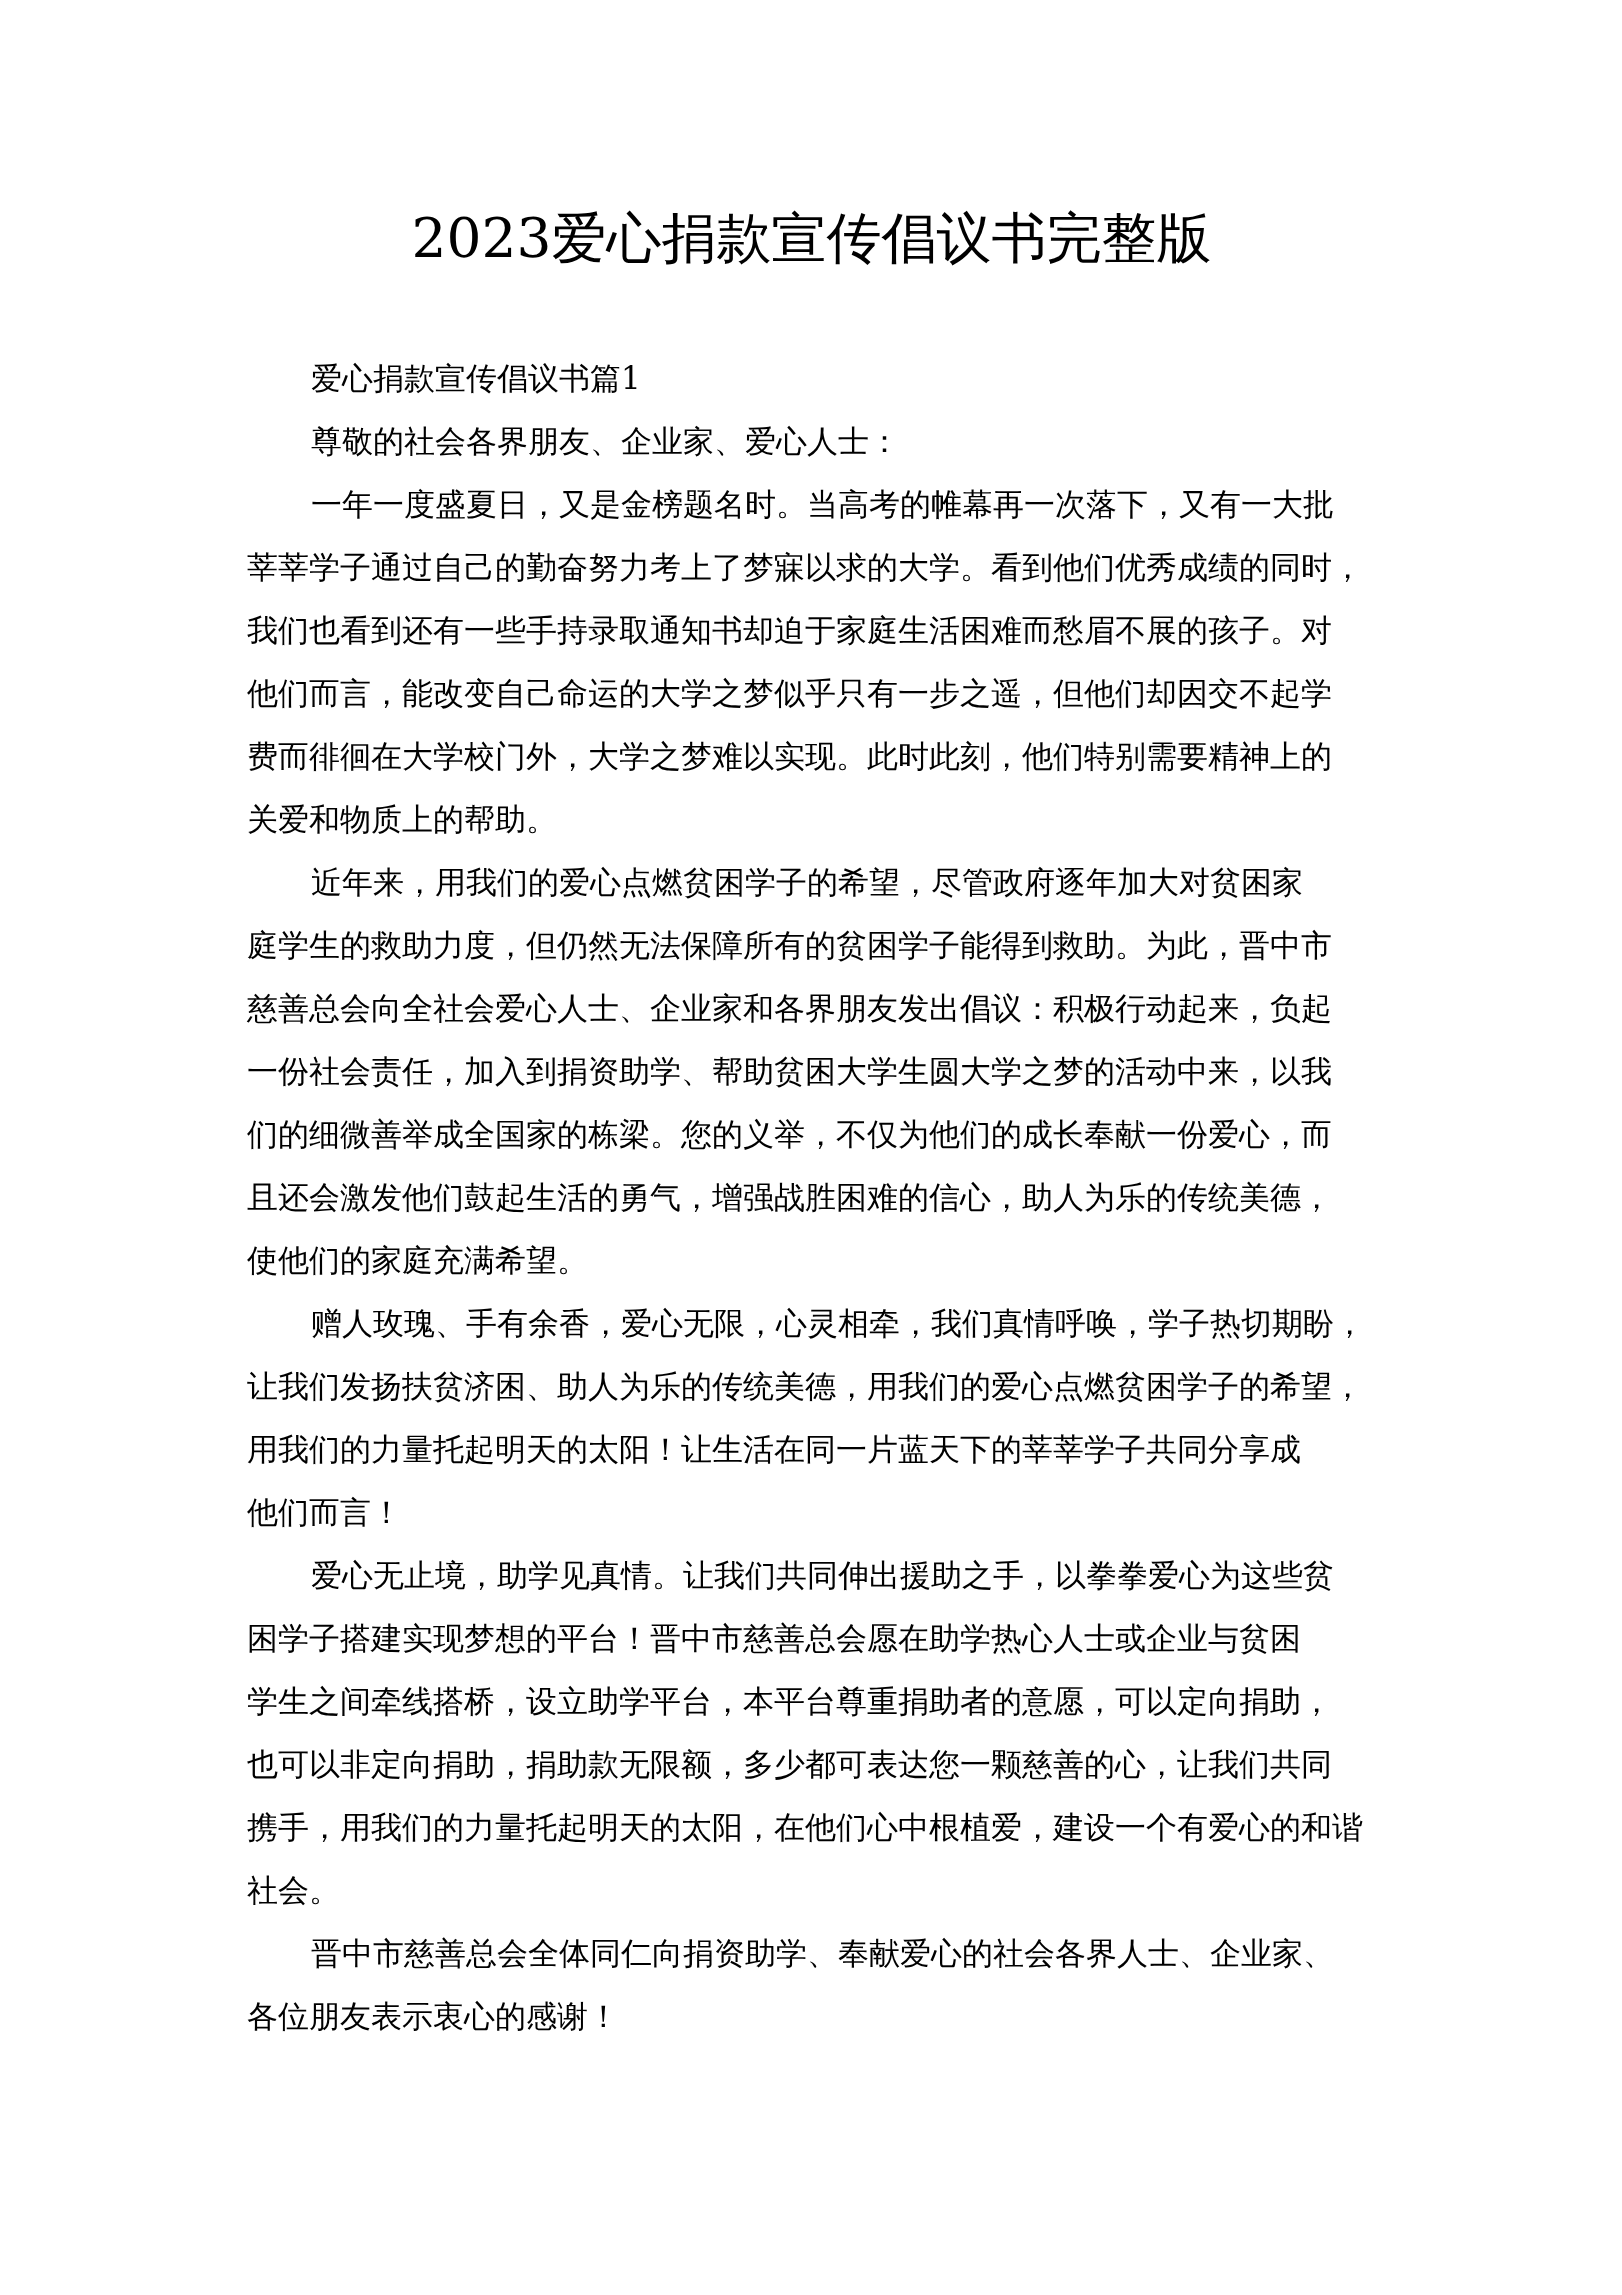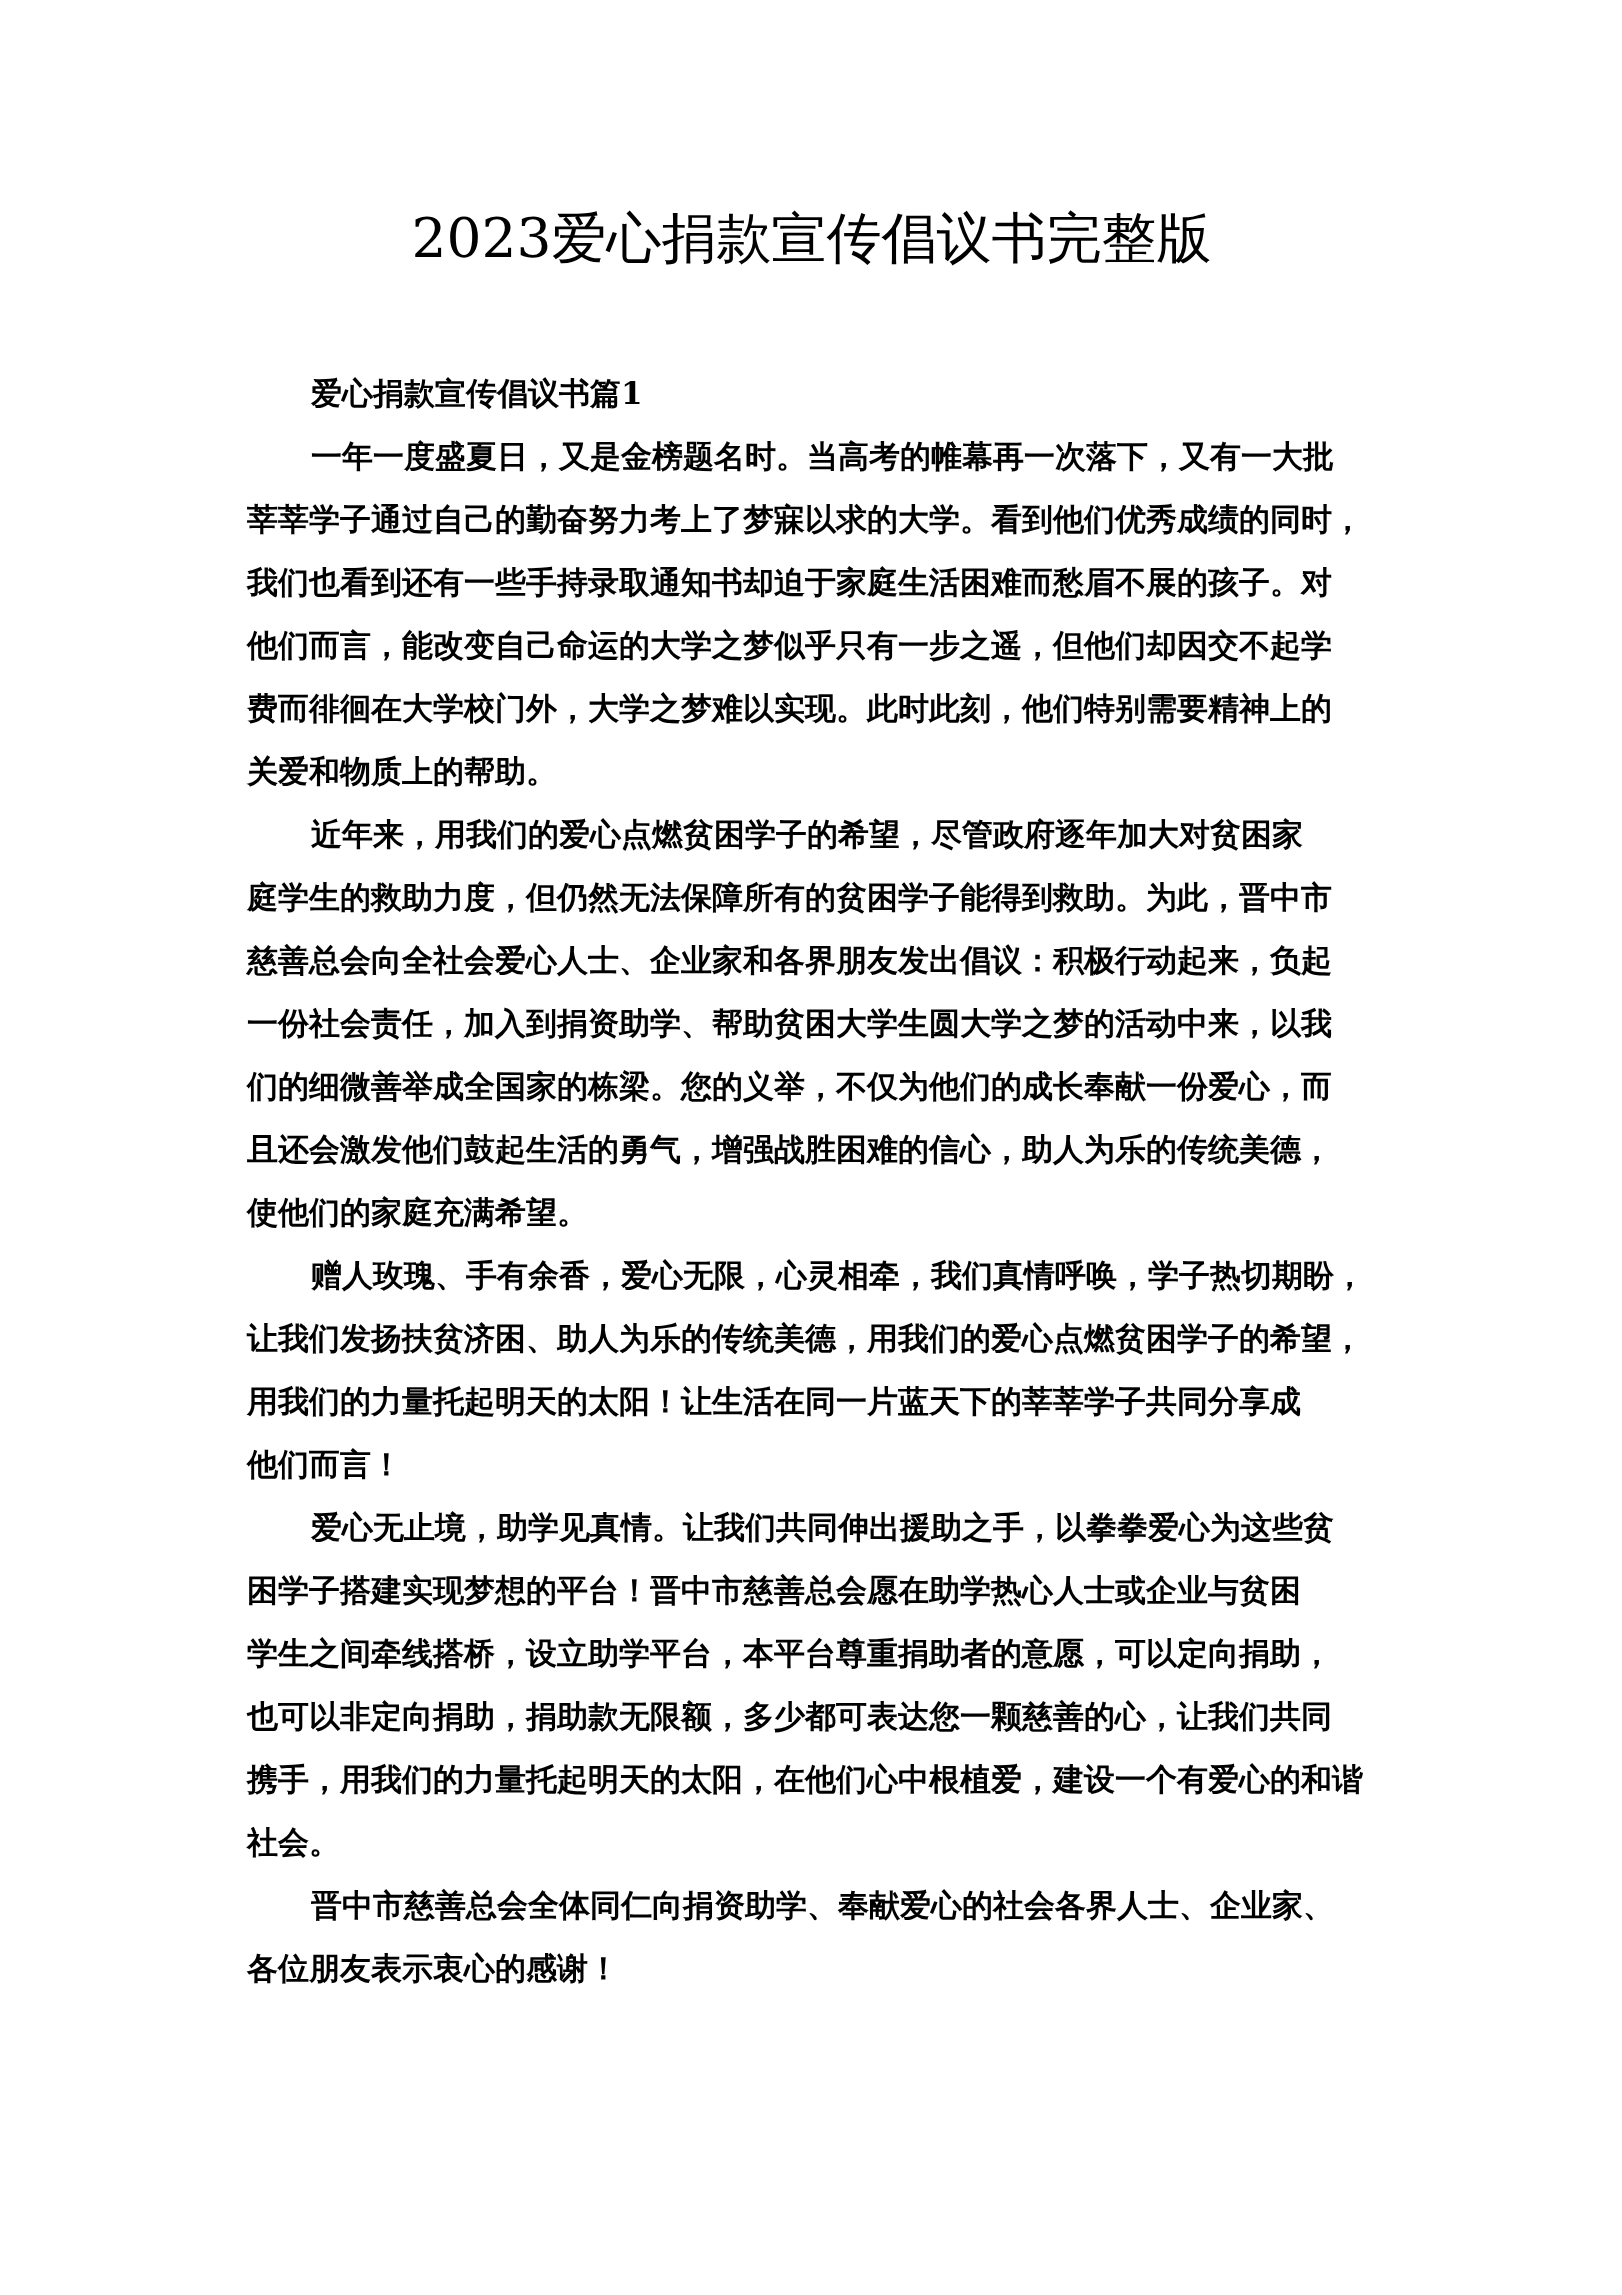--- a/index.html
+++ b/index.html
@@ -1,32 +1,33 @@
 <!DOCTYPE html>
 <html style="font-size:10.5px"><head>
 <meta charset="utf-8">
 <style>
   html, body { margin: 0; padding: 0; background: #ffffff; }
   body { width: 1623px; height: 2295px; position: relative; overflow: hidden;
          font-family: "DejaVu Serif", "Liberation Serif", serif; color: #000; }
   .page { position: absolute; left: 0; top: 0; width: 1623px; height: 1900px; background: #fff; }
   .title { position: absolute; left: 0; top: 196px; width: 1623px; text-align: center;
            font-size: 55px; line-height: 85px; letter-spacing: 0px; }
-  .body { position: absolute; left: 247px; top: 362px; width: 1139px; font-weight: bold; }
+  .body { position: absolute; left: 247px; top: 347px; width: 1139px; }
   .line { font-size: 31px; line-height: 63px; height: 63px; white-space: nowrap; display: block; }
   .indent { padding-left: 64px; }
 </style>
 </head>
 <body>
 
 <div class="page">
   <div class="title">2023爱心捐款宣传倡议书完整版</div>
 
   <div class="body">
     <span class="line indent">爱心捐款宣传倡议书篇1</span>
+    <span class="line indent">尊敬的社会各界朋友、企业家、爱心人士：</span>
 
     <div>
       <span class="line indent">一年一度盛夏日，又是金榜题名时。当高考的帷幕再一次落下，又有一大批</span>
       <span class="line">莘莘学子通过自己的勤奋努力考上了梦寐以求的大学。看到他们优秀成绩的同时，</span>
       <span class="line">我们也看到还有一些手持录取通知书却迫于家庭生活困难而愁眉不展的孩子。对</span>
       <span class="line">他们而言，能改变自己命运的大学之梦似乎只有一步之遥，但他们却因交不起学</span>
       <span class="line">费而徘徊在大学校门外，大学之梦难以实现。此时此刻，他们特别需要精神上的</span>
       <span class="line">关爱和物质上的帮助。</span>
     </div>
 

